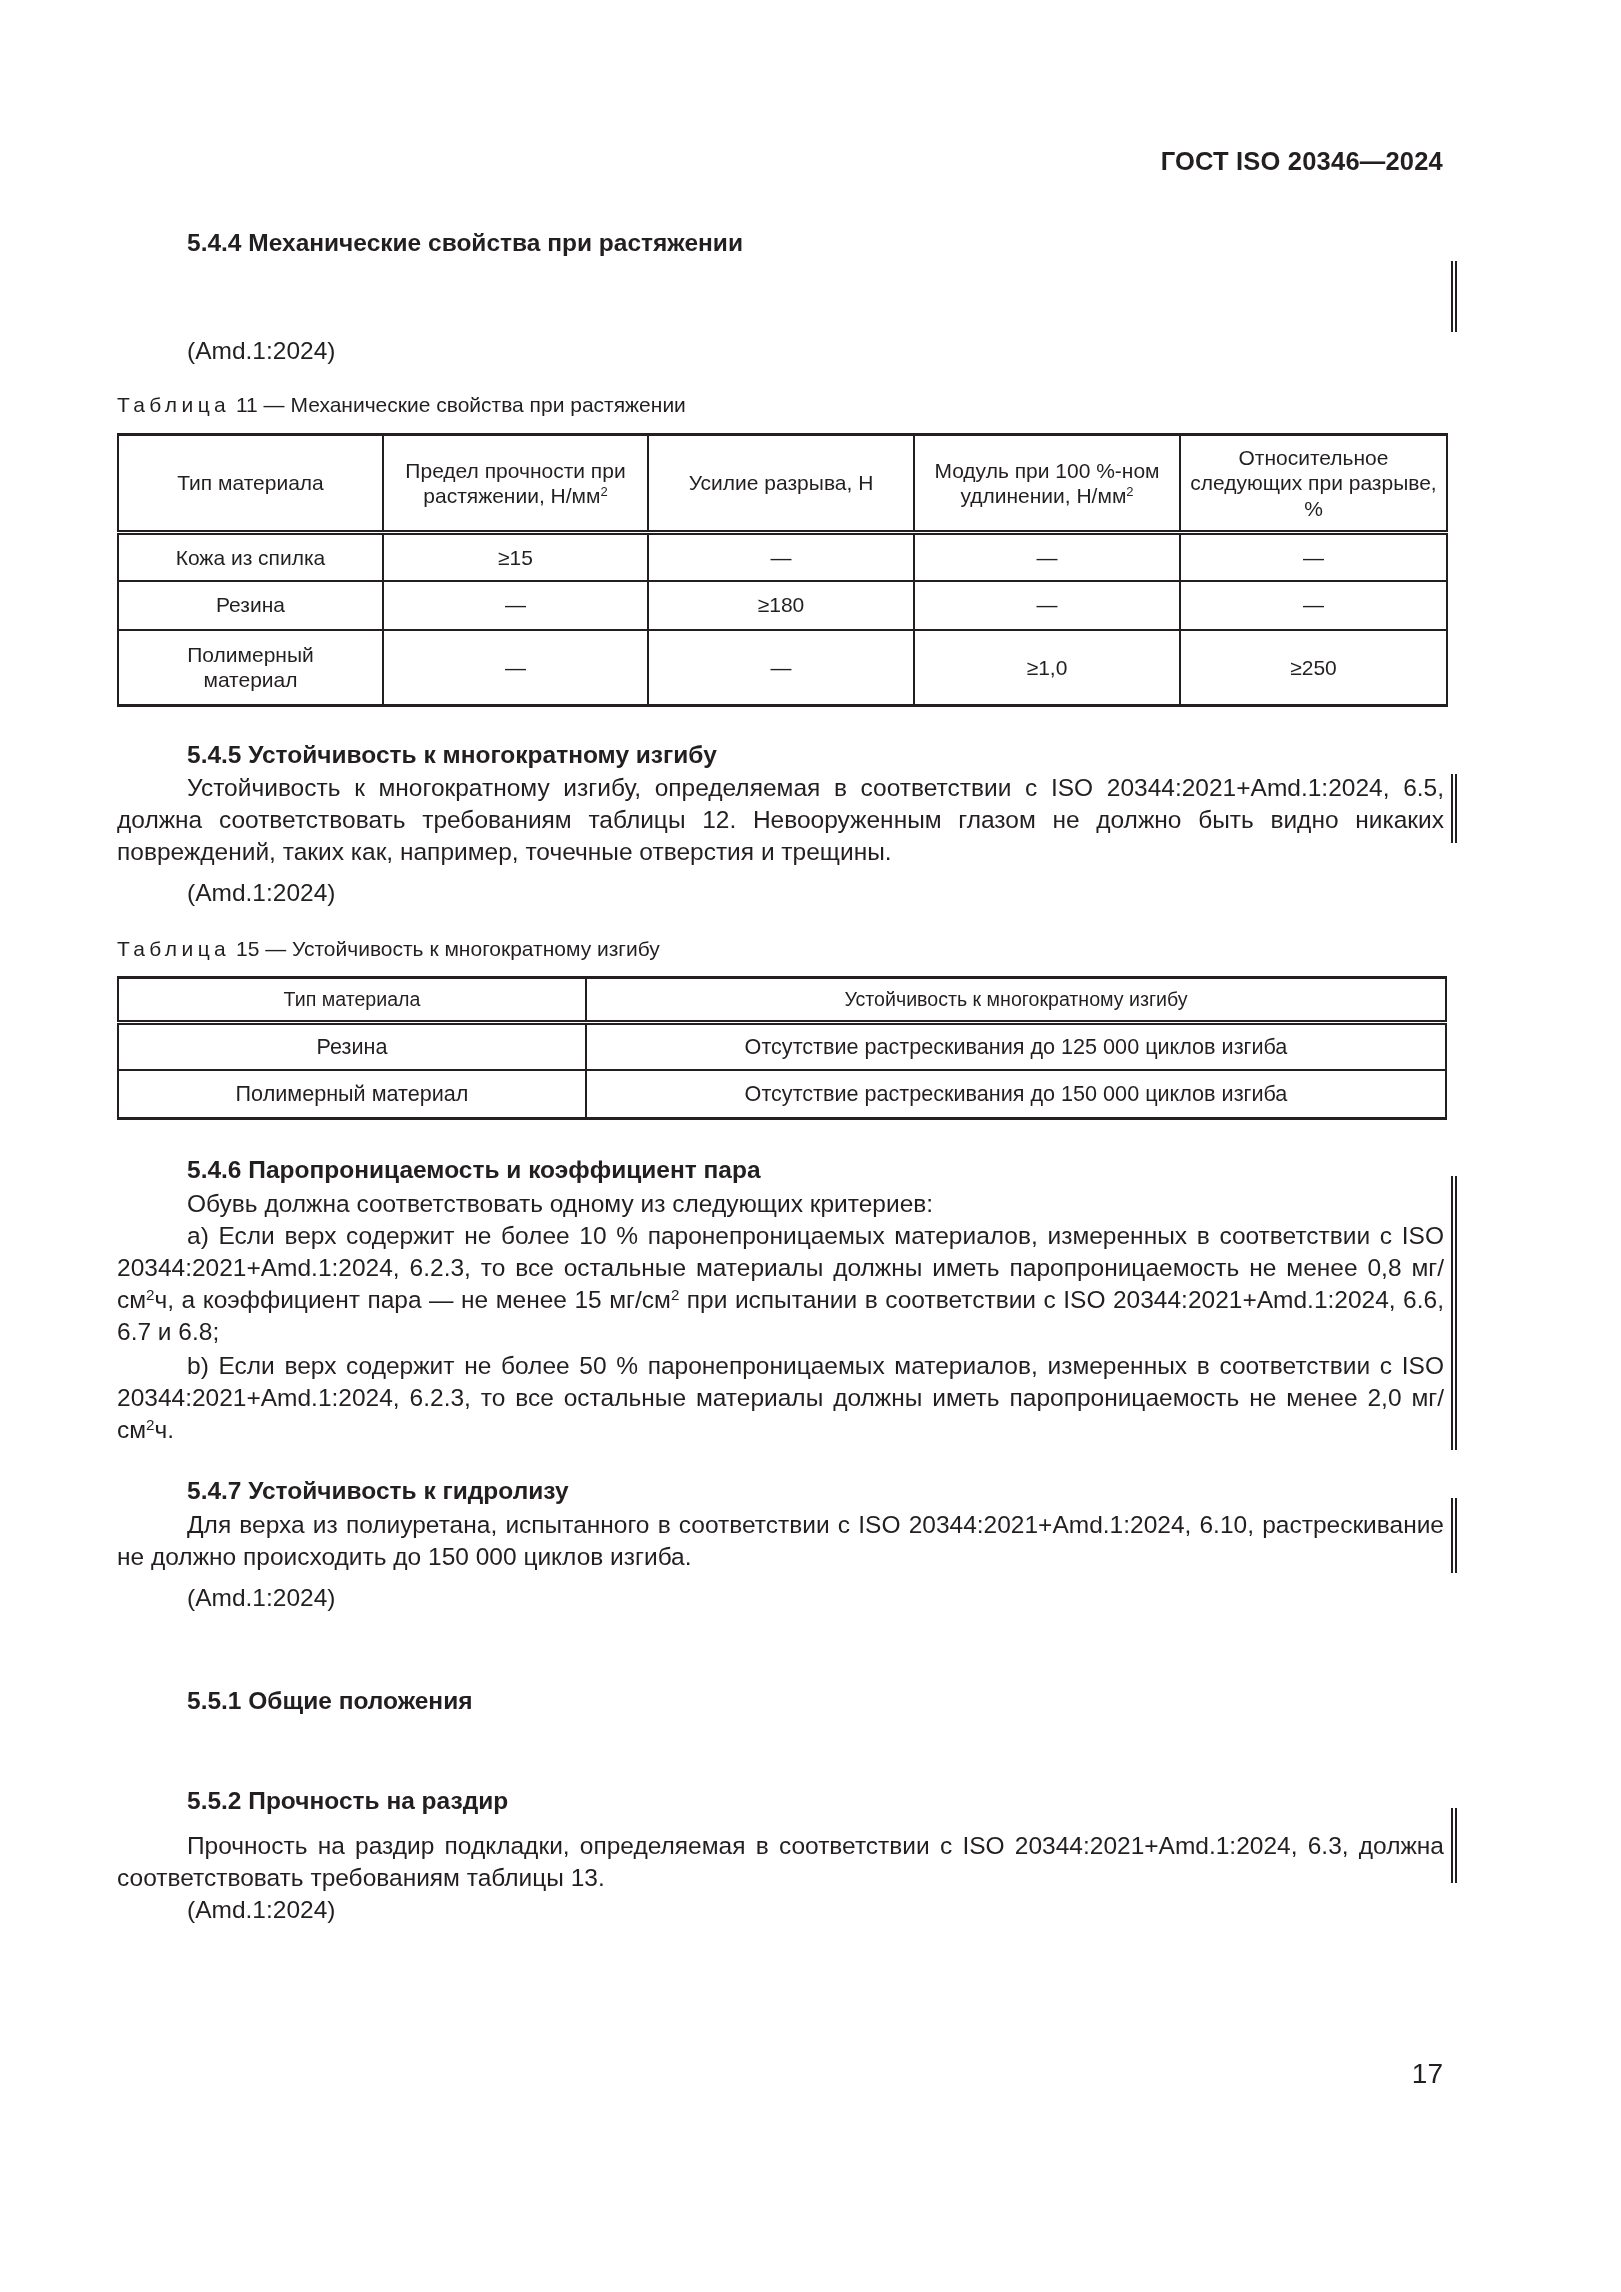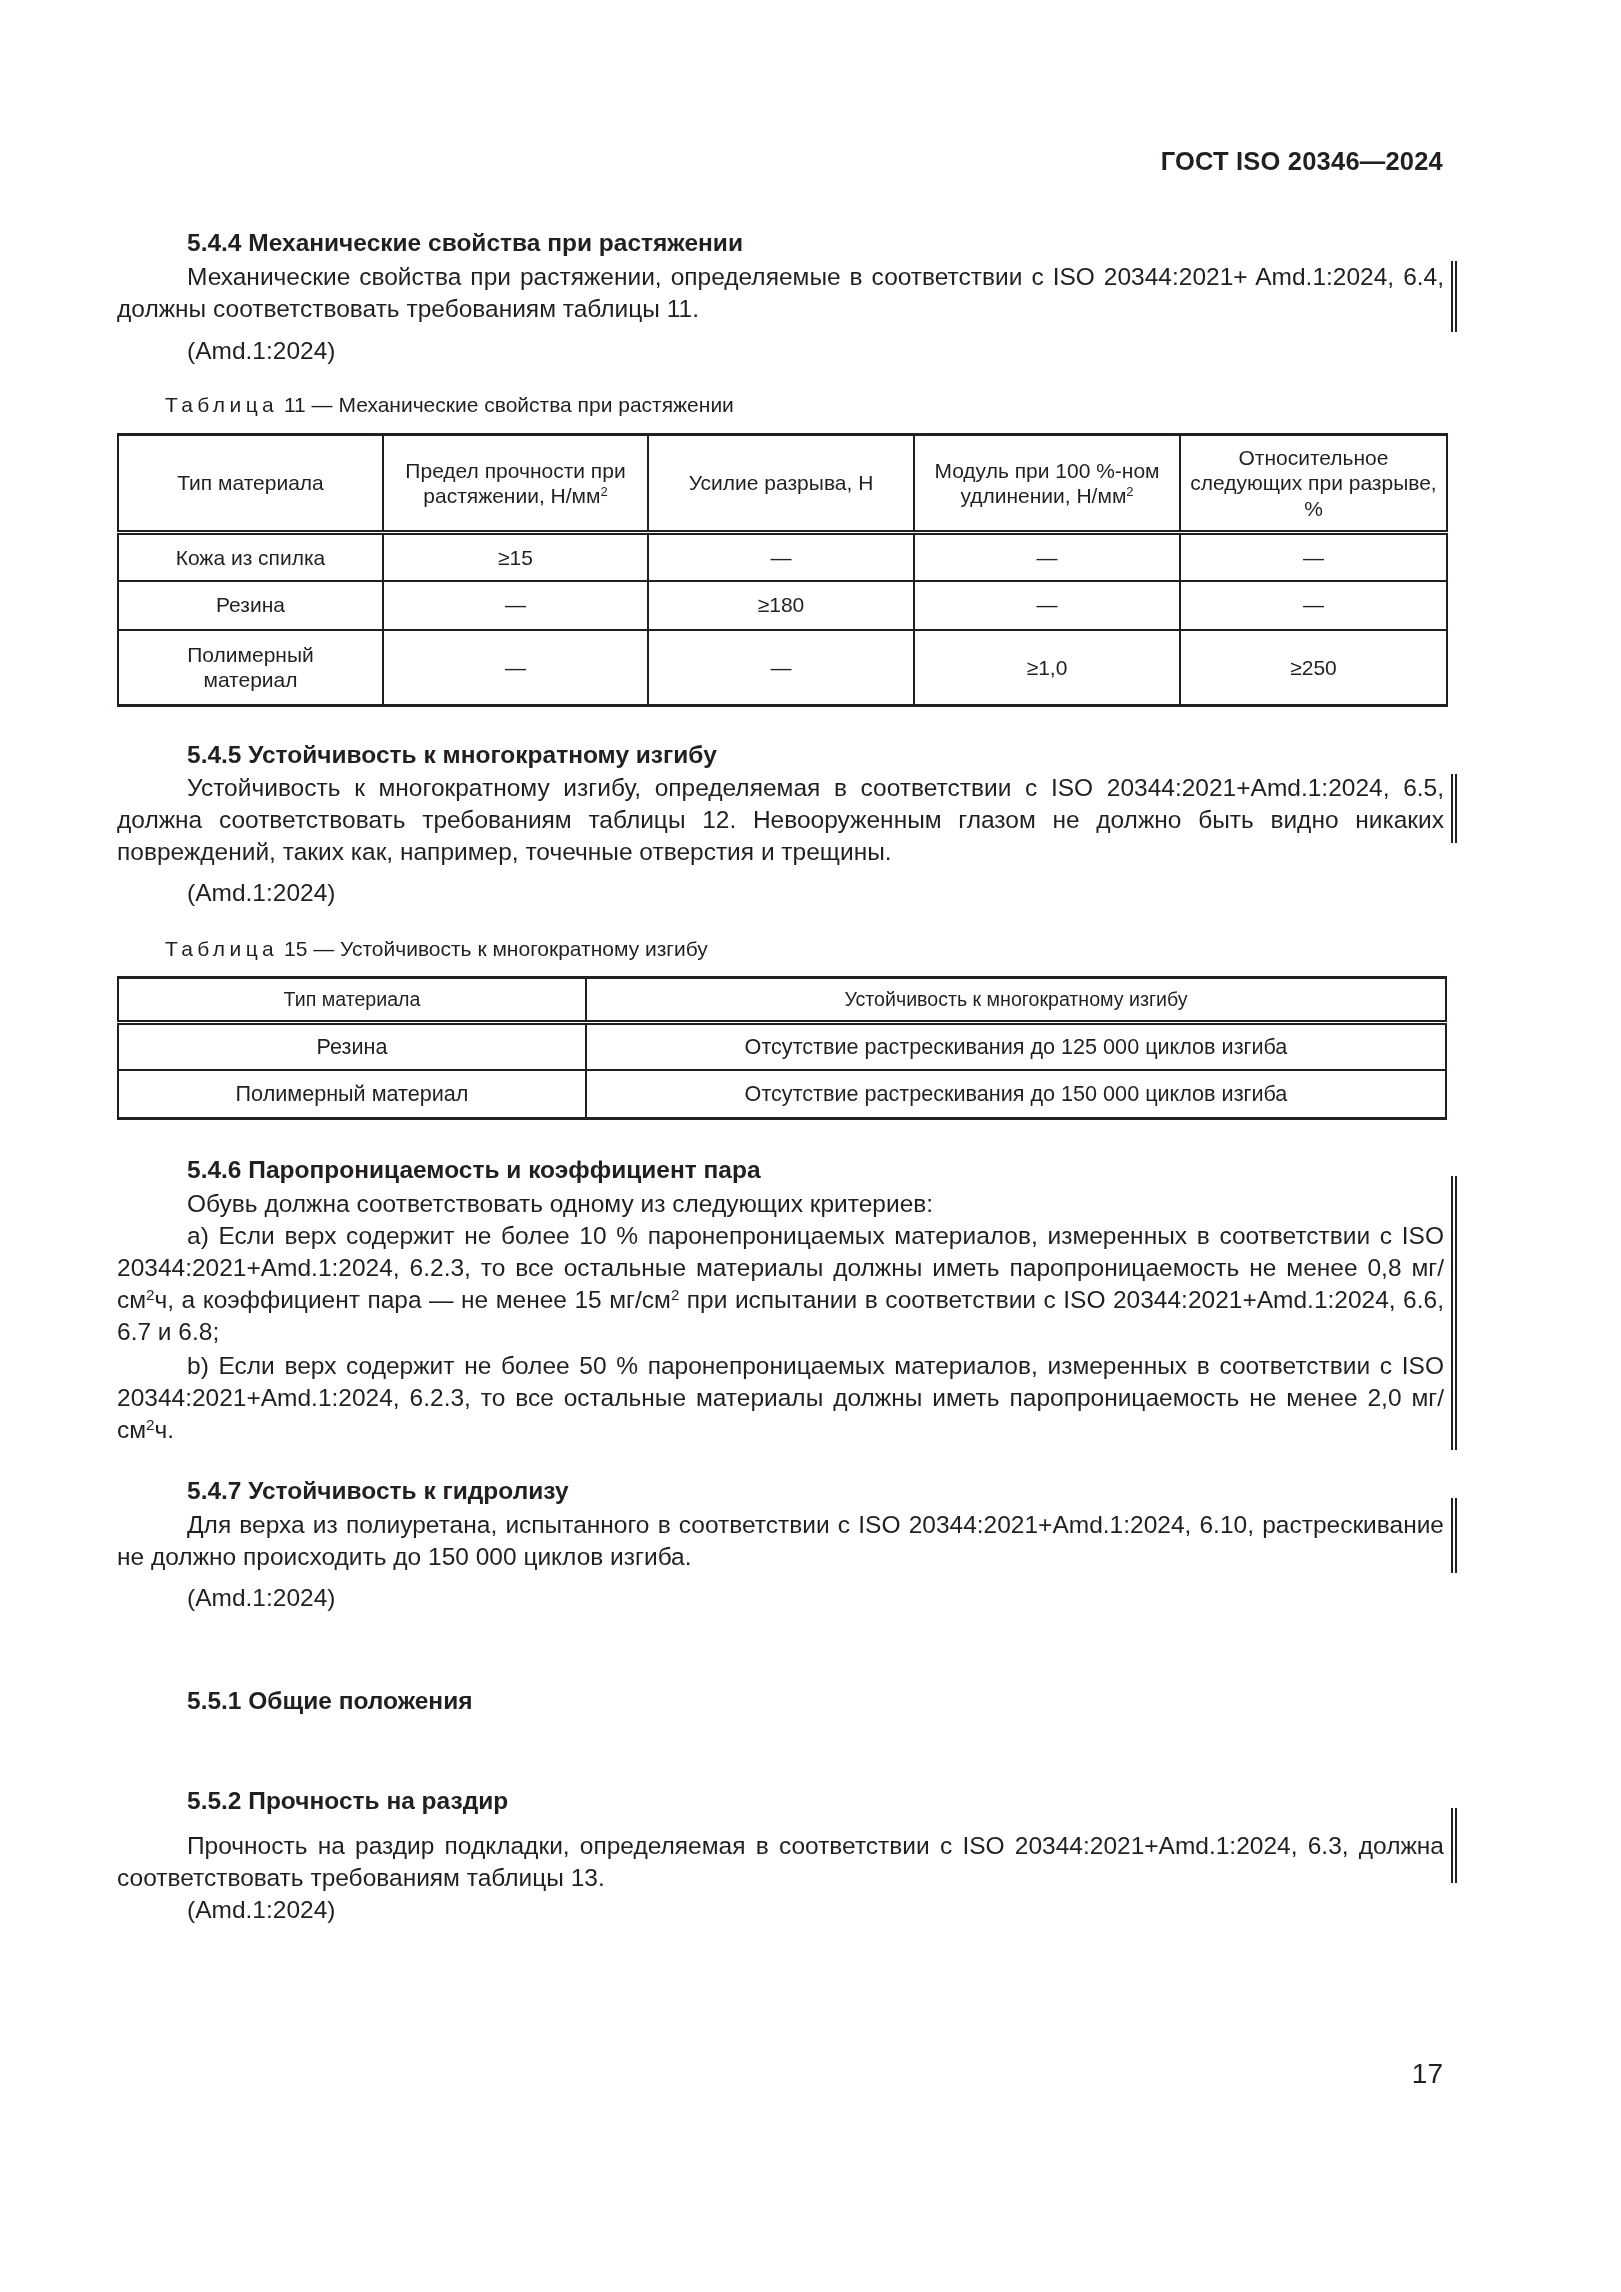--- a/index.html
+++ b/index.html
@@ -17,21 +17,21 @@
     }
     .abs { position: absolute; left: 117px; width: 1327px; }
     .h { font-weight: bold; font-size: 24.5px; padding-left: 70px; line-height: 29px; }
     .p {
       font-size: 24.5px; line-height: 32px; text-align: justify;
       text-indent: 70px;
     }
     .p.last-left { text-align-last: left; }
     .amd { font-size: 24.5px; padding-left: 70px; line-height: 29px; }
     .caption { font-size: 21px; line-height: 25.5px; }
-    .caption .spaced { letter-spacing: 4.4px; margin-left: 48px; }
+    .caption .spaced { letter-spacing: 4.4px; }
     .change-bar {
       position: absolute; left: 1451px; width: 5.9px;
       border-left: 2px solid #231f20; border-right: 2px solid #231f20;
     }
     table.t {
       position: absolute; left: 117px; width: 1327px;
       border-collapse: collapse; table-layout: fixed;
       font-size: 21px; line-height: 25.5px;
     }
     table.t th, table.t td {
@@ -49,21 +49,20 @@
     .pagenum { position: absolute; right: 176px; top: 2058px; font-size: 28px; }
   </style>
 </head>
 <body>
 
 <div class="page">
 
   <div class="header-code">ГОСТ ISO 20346—2024</div>
 
   <div class="abs h" style="top:228px;">5.4.4 Механические свойства при растяжении</div>
-  <div class="abs p" style="top:261px;">Механические свойства при растяжении, определяемые в соответствии с ISO 20344:2021+ Amd.1:2024, 6.4, должны соответствовать требованиям таблицы 11.</div>
   <div class="abs amd" style="top:336px;">(Amd.1:2024)</div>
   <div class="change-bar" style="top:261px; height:71px;"></div>
 
   <div class="abs caption" style="top:392px;">
     <span class="spaced">Таблица</span><span> 11 — Механические свойства при растяжении</span>
   </div>
 
   <table class="t" style="top:433px;">
     <colgroup>
       <col style="width:265px">

